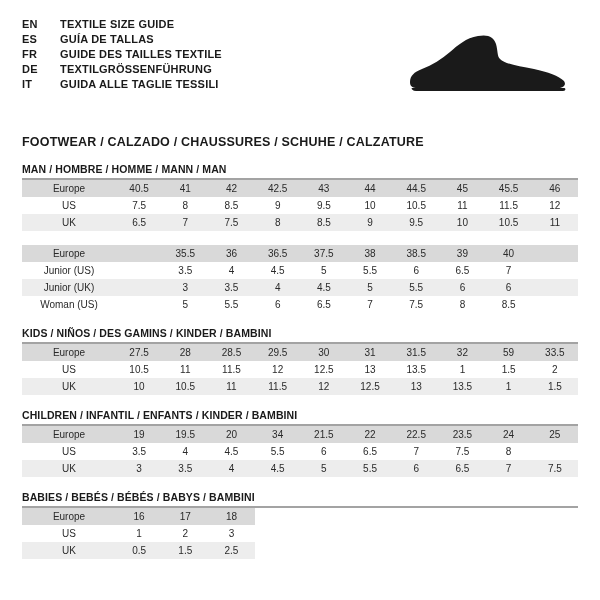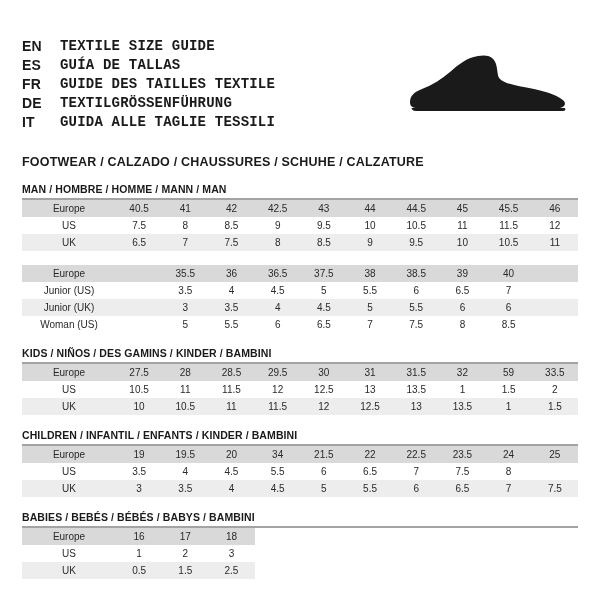--- a/index.html
+++ b/index.html
@@ -22,37 +22,35 @@
     padding: 16px 22px 0 22px;
   }
 
   
   .header {
     position: relative;
     height: 92px;
   }
   .lang-table {
     border-collapse: collapse;
-    font-size: 14px;
+    font-size: 11px;
     font-weight: bold;
     letter-spacing: 0.2px;
-    margin-top: 20px;
   }
   .lang-table td {
     padding: 1.5px 0;
     vertical-align: top;
     white-space: nowrap;
   }
   .lang-code {
     width: 38px;
     color: #1a1a1a;
   }
   .lang-title {
     color: #1a1a1a;
-    font-family: Liberation Mono, monospace;
   }
   .shoe-logo {
     position: absolute;
     right: 2px;
     top: 12px;
     width: 180px;
     height: 70px;
   }
 
   .section-title {

